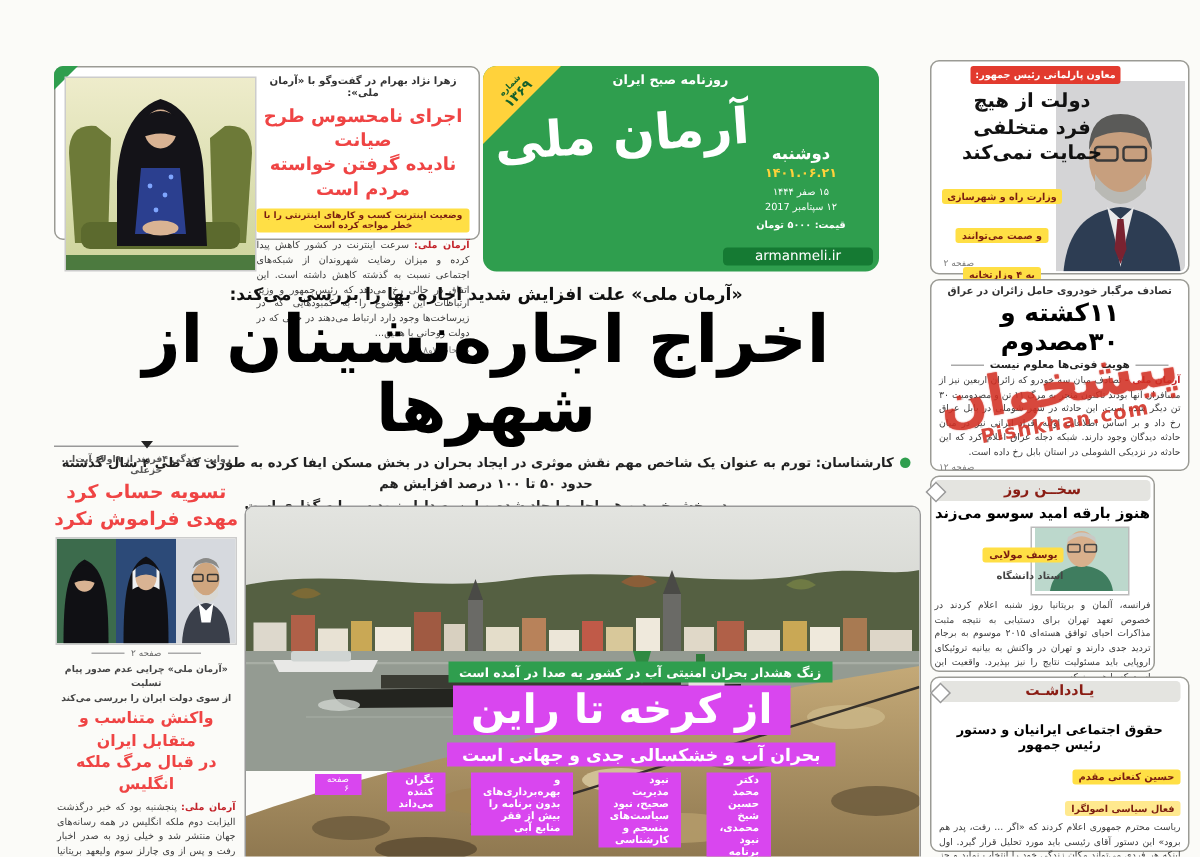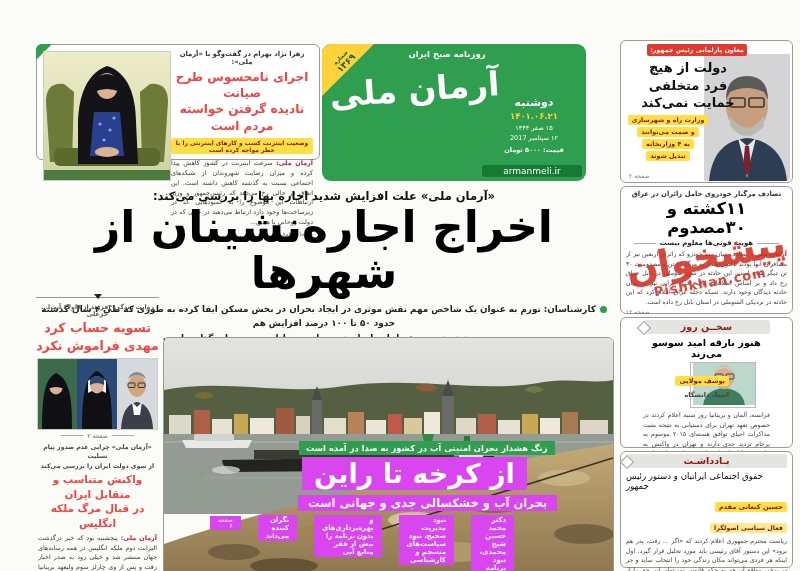--- a/index.html
+++ b/index.html
@@ -102,21 +102,21 @@
       <rect x="26" y="44" width="15" height="9" rx="2" fill="none" stroke="#3a3a3a" stroke-width="1.6"></rect>
       <rect x="45" y="44" width="15" height="9" rx="2" fill="none" stroke="#3a3a3a" stroke-width="1.6"></rect>
     </svg>
   </div>
   <div class="abs" style="left:26px;top:3px;width:96px;background:#e23a2e;color:#fff;font-size:6.4px;font-weight:bold;text-align:center;padding:2px 2px;border-radius:2px;">معاون پارلمانی رئیس جمهور:</div>
   <div class="abs" style="left:6px;top:18px;width:122px;text-align:center;font-weight:900;font-size:13px;color:#111;line-height:1.35;">
     <div>دولت از هیچ</div>
     <div>فرد متخلفی</div>
     <div>حمایت نمی‌کند</div>
   </div>
-  <div class="abs" style="left:4px;top:74px;width:86px;display:flex;flex-direction:column;gap:2px;align-items:center;justify-content:space-between;">
+  <div class="abs" style="left:4px;top:85px;width:86px;display:flex;flex-direction:column;gap:16px;align-items:center;justify-content:space-between;">
     <span class="ystrip" style="font-size:6.4px;">وزارت راه و شهرسازی</span>
     <span class="ystrip" style="font-size:6.4px;">و صمت می‌توانند</span>
     <span class="ystrip" style="font-size:6.4px;">به ۴ وزارتخانه</span>
     <span class="ystrip" style="font-size:6.4px;">تبدیل شوند</span>
   </div>
   <div class="abs page-ref" style="left:8px;bottom:3px;">صفحه ۲</div>
 </div>
 
 <div class="abs" style="left:36px;top:189px;width:576px;height:104px;">
   <div class="kicker" style="text-align:center;font-size:11.5px;color:#111;">«آرمان ملی» علت افزایش شدید اجاره بها را بررسی می‌کند:</div>
@@ -273,21 +273,21 @@
     <span class="lead">آرمان ملی -</span><span> تصادف میان سه خودرو که زائران اربعین نیز از مسافران آنها بودند تاکنون منجر به مرگ ۱۱ تن و مصدومیت ۳۰ تن دیگر شده است. این حادثه در شهر شوملی در بابل عراق رخ داد و بر اساس اطلاعات اولیه افراد ایرانی نیز در میان حادثه دیدگان وجود دارند. شبکه دجله عراق اعلام کرد که این حادثه در نزدیکی الشوملی در استان بابل رخ داده است.</span>
   </div>
   <div class="page-ref" style="text-align:left;margin-top:1px;">صفحه ۱۲</div>
 </div>
 
 <div class="abs" style="left:612px;top:238px;width:190px;text-align:center;transform:rotate(-10deg);color:#d22f23;opacity:0.88;z-index:40;pointer-events:none;">
   <div style="font-size:37px;font-weight:900;line-height:1;text-shadow:0 0 1px #d22f23;">پیشخوان</div>
   <div style="font-size:13px;font-weight:900;direction:ltr;letter-spacing:1px;">Pishkhan.com</div>
 </div>
 
-<div class="box" style="left:620px;top:317px;width:173px;height:131px;padding:2px 22px;">
+<div class="box" style="left:620px;top:317px;width:150px;height:131px;padding:2px 2px;">
   <div class="sec-bar">
     <span class="diamond"></span>
     <span>سخــن روز</span>
   </div>
   <div style="text-align:center;font-size:9.8px;font-weight:900;color:#000;margin-top:3px;">هنوز بارقه امید سوسو می‌زند</div>
   <div style="position:relative;height:46px;margin-top:3px;">
     <div class="abs" style="right:14px;top:0;width:64px;height:44px;border:1px solid #bbb;overflow:hidden;">
       <svg width="62" height="42" viewBox="0 0 62 42">
         <rect width="62" height="42" fill="#bcd8cc"></rect>
         <path d="M10,42 C12,30 20,26 31,25 C42,26 50,30 52,42 Z" fill="#3f7d5f"></path>
@@ -304,21 +304,21 @@
   </div>
   <div class="body-txt" style="margin-top:2px;font-size:6.2px;">فرانسه، آلمان و بریتانیا روز شنبه اعلام کردند در خصوص تعهد تهران برای دستیابی به نتیجه مثبت مذاکرات احیای توافق هسته‌ای ۲۰۱۵ موسوم به برجام تردید جدی دارند و تهران در واکنش به بیانیه تروئیکای اروپایی باید مسئولیت نتایج را نیز بپذیرد. واقعیت این است که یا هر روز که...</div>
   <div style="text-align:left;font-size:6px;color:#c3232a;font-weight:bold;">همین صفحه</div>
 </div>
 
 <div class="box" style="left:620px;top:451px;width:173px;height:117px;padding:2px 5px;">
   <div class="sec-bar">
     <span class="diamond"></span>
     <span>یـادداشـت</span>
   </div>
-  <div style="text-align:left;font-size:8.6px;font-weight:400;color:#000;margin-top:3px;">حقوق اجتماعی ایرانیان و دستور رئیس جمهور</div>
+  <div style="text-align:center;font-size:8.6px;font-weight:700;color:#000;margin-top:14px;">حقوق اجتماعی ایرانیان و دستور رئیس جمهور</div>
   <div style="margin-top:3px;">
     <span class="ystrip" style="font-size:6.6px;">حسین کنعانی مقدم</span>
     <div style="margin-top:2px;">
       <span class="ystrip" style="font-size:6.4px;background:#ffe98e;">فعال سیاسی اصولگرا</span>
     </div>
   </div>
   <div class="body-txt" style="margin-top:2px;font-size:6.2px;">ریاست محترم جمهوری اعلام کردند که «اگر ... رفت، پدر هم برود» این دستور آقای رئیسی باید مورد تحلیل قرار گیرد. اول اینکه هر فردی می‌تواند مکان زندگی خود را انتخاب نماید و جز در برخی مواقع آن هم به حکم قانونی نمی‌توان این حق را از فرد سلب نمود. این حق جزو حقوق اجتماعی افراد است.</div>
 
 </div>
 

